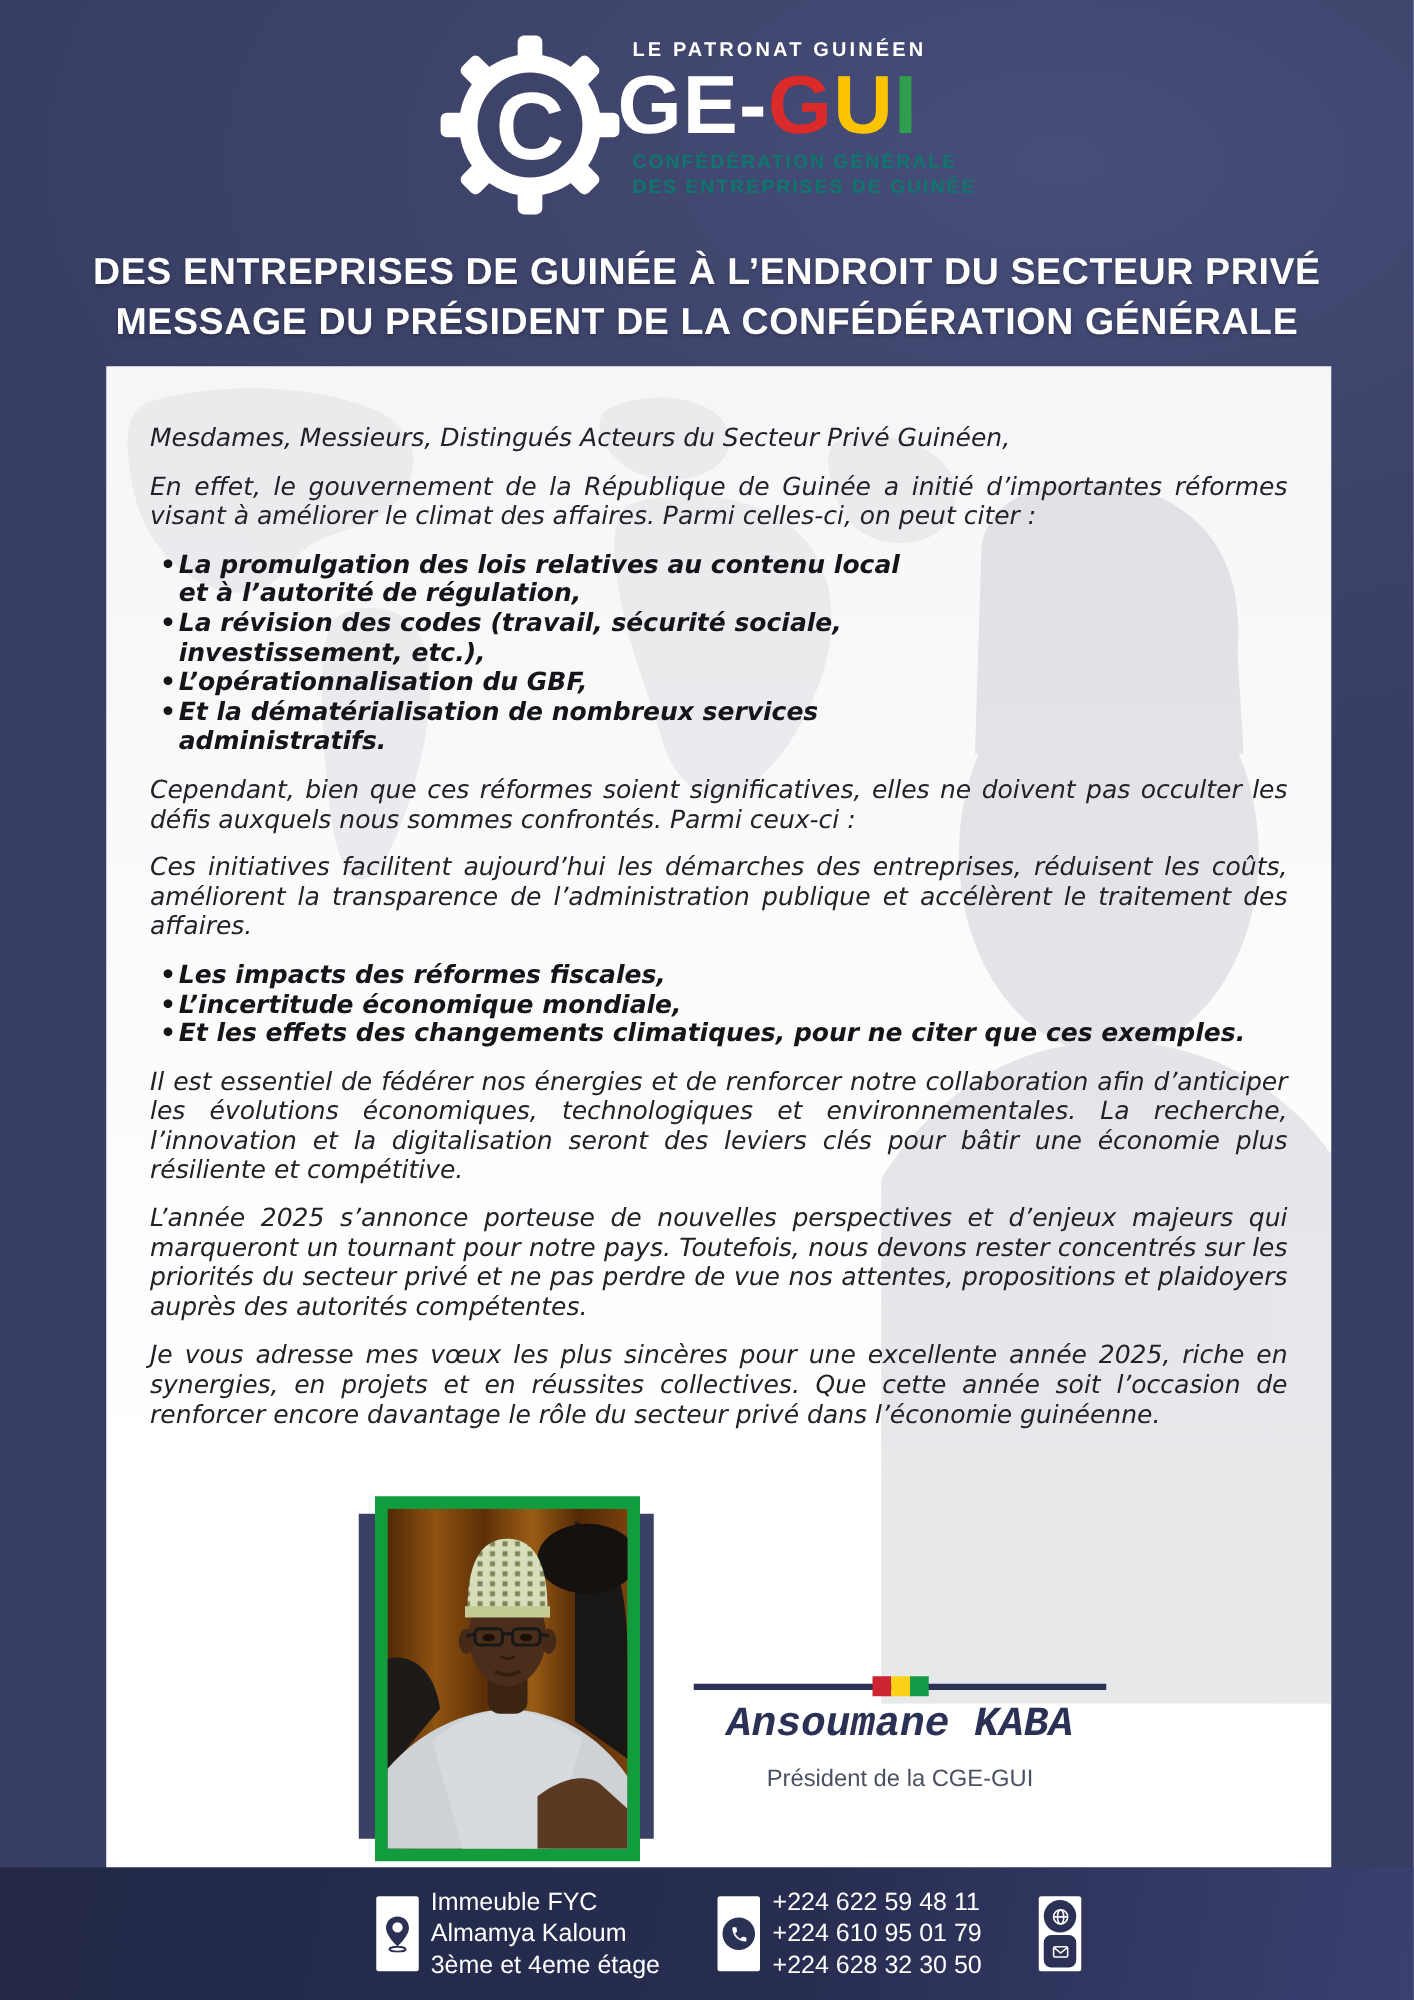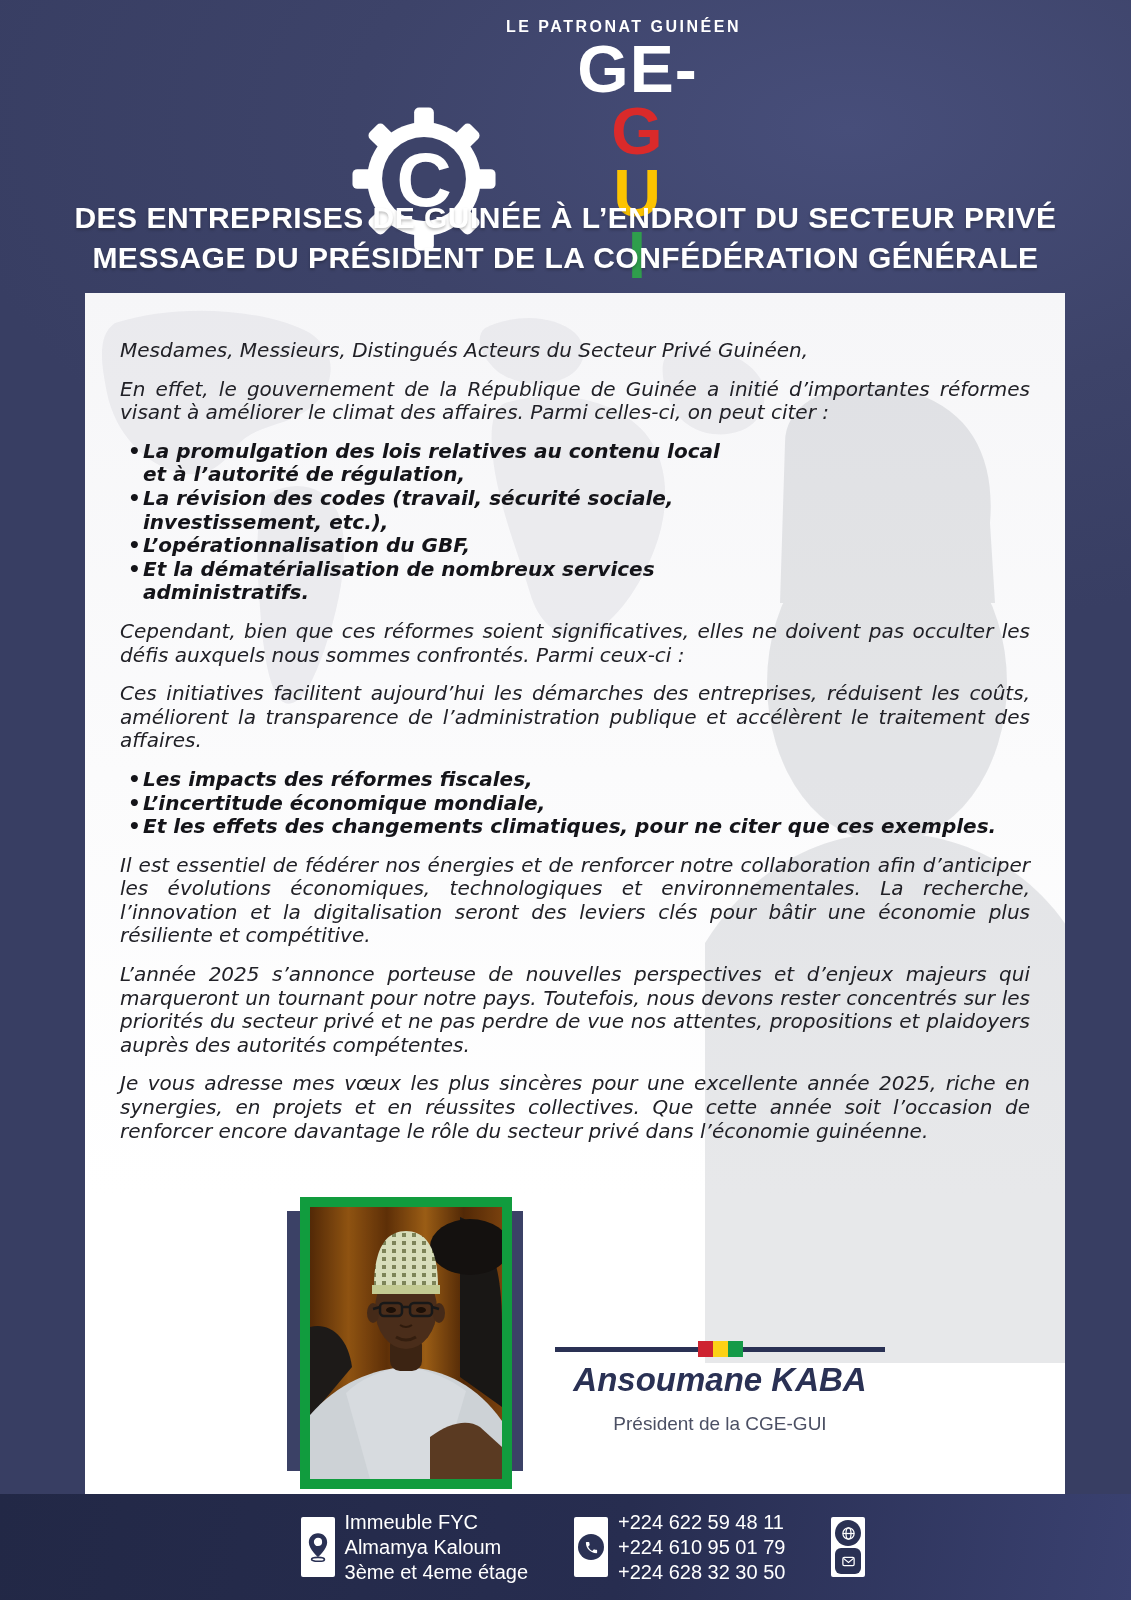--- a/index.html
+++ b/index.html
@@ -10,23 +10,23 @@
     background: radial-gradient(ellipse 900px 500px at 75% 8%, #474e7a 0%, #3d4369 55%, #383e63 100%);
     overflow:hidden;
   }
 
   
   .brand { position:absolute; top:18px; left:0; width:100%; display:flex; justify-content:center; }
   .logo-row { display:flex; align-items:center; gap:2px; }
   .gear-wrap { width:148px; height:148px; flex:0 0 auto; margin-top:8px; }
   .logo-col { display:flex; flex-direction:column; margin-left:-6px; }
   .logo-tagline { color:#fff; font-weight:bold; font-size:16px; letter-spacing:2.5px; margin:0 0 2px 12px; }
-  .logo-acronym { display:flex; align-items:center; font-weight:bold; font-size:66px; line-height:62px; letter-spacing:1px;flex-direction:column; }
+  .logo-acronym { display:flex; align-items:flex-end; font-weight:bold; font-size:66px; line-height:62px; letter-spacing:1px; }
   .logo-acronym span { display:inline-block; }
-  .logo-subtitle { color:#000000; font-weight:bold; font-size:15.5px; letter-spacing:1.6px; line-height:20px; margin:6px 0 0 12px; }
+  .logo-subtitle { color:#0f766e; font-weight:bold; font-size:15.5px; letter-spacing:1.6px; line-height:20px; margin:6px 0 0 12px; }
 
   
   .page-title { position:absolute; top:198px; left:0; width:100%; text-align:center;
     color:#fff; font-weight:bold; font-size:30px; line-height:40px; letter-spacing:.5px;
     text-shadow:0 2px 3px rgba(0,0,0,.25); }
 
   
   .card { position:absolute; left:85px; top:293px; width:980px; height:1201px;
     background:linear-gradient(180deg,#f6f6f8 0%, #fbfbfc 40%, #ffffff 75%); overflow:hidden; }
   .deco { position:absolute; pointer-events:none; }
@@ -52,21 +52,21 @@
   .photo-frame { position:absolute; left:215px; top:904px; width:212px; height:292px;
     background:#119c3e; padding:10px; }
   .photo-frame svg { display:block; width:100%; height:100%; }
 
   
   .sig { position:absolute; left:470px; top:1048px; width:330px; text-align:center; }
   .sig-line { position:relative; height:16px; margin-bottom:4px; }
   .sig-line .bar { position:absolute; left:0; right:0; top:6px; height:5px; background:#2a3154; }
   .sig-flag { position:absolute; left:50%; top:0; width:45px; height:16px; margin-left:-22px; display:flex; }
   .sig-flag i { flex:1; }
-  .sig-name { font-family:Liberation Sans, sans-serif; font-style:italic; font-weight:bold;
+  .sig-name { font-family:Liberation Mono, monospace; font-style:italic; font-weight:bold;
     font-size:33px; line-height:38px; color:#2a3154; }
   .sig-role { font-size:19px; color:#4c5064; margin-top:14px; }
 
   
   .footer { position:absolute; left:0; top:1494px; width:100%; height:106px;
     background:linear-gradient(100deg,#222846 0%, #272d50 55%, #3a4170 100%);
     display:flex; align-items:center; justify-content:center; gap:46px; color:#fff;padding-left:35px; }
   .f-item { display:flex; align-items:center; gap:10px; }
   .f-icon-rect { width:34px; height:60px; background:#fff; border-radius:2px;
     display:flex; flex-direction:column; align-items:center; justify-content:center; gap:2px; flex:0 0 auto; }

